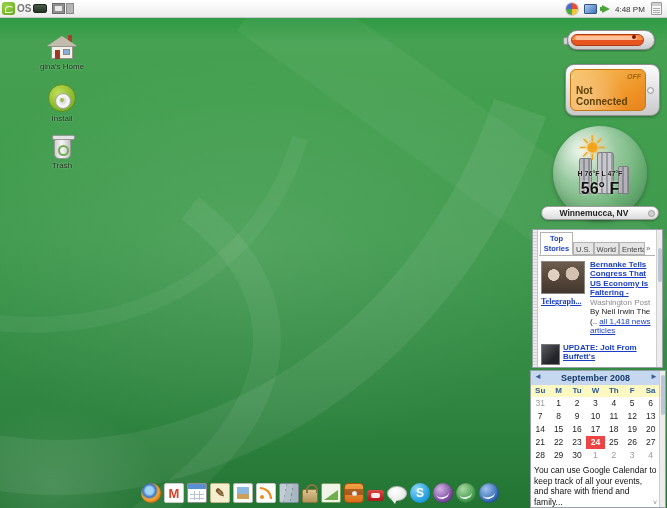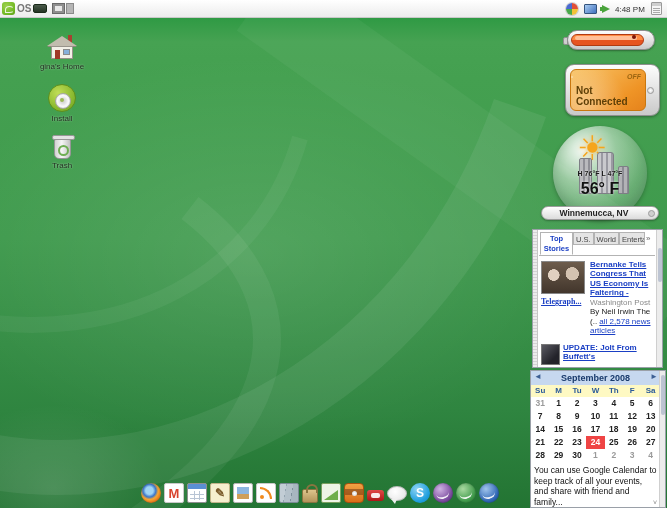--- a/index.html
+++ b/index.html
@@ -84,21 +84,21 @@
   #weather .temp{position:absolute;left:0;top:54px;width:94px;text-align:center;font-size:16px;font-weight:bold;color:#111;text-shadow:0 0 3px rgba(255,255,255,.8);}
   #weather .pill{position:absolute;left:-7px;top:80px;width:118px;height:14px;border-radius:7px;background:linear-gradient(#ffffff,#dcdcdc);border:1px solid #9d9d9d;box-shadow:0 1px 2px rgba(0,0,0,.3);padding-left:44px;}
   #weather .loc{position:absolute;left:0;top:1px;width:104px;text-align:center;font-size:8.5px;font-weight:bold;color:#222;white-space:nowrap;}
   #weather .pill .dot{position:absolute;right:3px;top:3px;width:7px;height:7px;border-radius:50%;background:#cfcfcf;border:1px solid #9d9d9d;}
 
   
   #news{position:absolute;left:532px;top:229px;width:131px;height:139px;background:#fff;border:1px solid #9aa0a8;font-size:8px;}
   #news .grip{position:absolute;left:0;top:0;width:5px;height:100%;background:repeating-linear-gradient(#ececec 0 2px,#d3d3d3 2px 3px);border-right:1px solid #c6c6c6;}
   #news .vscroll{position:absolute;right:0;top:0;width:6px;height:100%;background:#ececec;border-left:1px solid #cfcfcf;}
   #news .vscroll .thumb{position:absolute;left:1px;top:18px;width:4px;height:34px;background:#bdc4d2;border-radius:2px;}
-  #news .tabs{position:absolute;left:7px;top:2px;right:8px;height:23px;display:flex;}
+  #news .tabs{position:absolute;left:7px;top:2px;right:8px;height:23px;display:flex;align-items:flex-end;}
   #news .tab{border:1px solid #b3b3b3;background:#e4e4e4;color:#444;padding:1px 2px;height:13px;line-height:11px;font-size:7.5px;white-space:nowrap;overflow:hidden;}
   #news .tab.active{background:#fff;border-bottom-color:#fff;height:23px;color:#1a3fc4;font-weight:bold;text-align:center;line-height:10px;white-space:normal;width:33px;flex:none;}
   #news .tab.t-entertai{width:26px;flex:none;}
   #news .more{color:#666;font-size:8px;margin-left:1px;line-height:13px;}
   #news .rule{position:absolute;left:6px;right:7px;top:25px;border-top:1px solid #b3b3b3;}
   #news .thumb1{position:absolute;left:8px;top:31px;width:44px;height:33px;border:1px solid #888;
     background:radial-gradient(circle at 28% 42%,#e0d0c0 0 16%,transparent 17%),radial-gradient(circle at 72% 38%,#d3c2b0 0 18%,transparent 19%),linear-gradient(#6d5c4c,#42362c);}
   #news a, #news .link{color:#1a3fc4;text-decoration:underline;cursor:pointer;}
   #news .caption{position:absolute;left:8px;top:67px;width:46px;font-weight:bold;font-family:Liberation Serif, serif;}
   #news .col{position:absolute;left:57px;top:30px;width:66px;line-height:1.18;}
@@ -114,21 +114,21 @@
   #calendar .vscroll{position:absolute;right:0;top:0;width:6px;height:100%;background:#ececec;border-left:1px solid #cfcfcf;}
   #calendar .vscroll .thumb{position:absolute;left:1px;top:4px;width:4px;height:40px;background:#bdc4d2;border-radius:2px;}
   #calendar .inner{position:absolute;left:0;top:0;width:129px;}
   #calendar .cal-head{position:relative;height:14px;background:#c6d8ef;display:flex;align-items:center;justify-content:center;font-size:9px;font-weight:bold;color:#17396b;}
   #calendar .nav{position:absolute;top:1px;font-size:8px;color:#3c5f93;cursor:pointer;}
   #calendar .nav.prev{left:3px;}
   #calendar .nav.next{right:2px;}
   #calendar .dayrow{height:12px;background:#fef9c3;display:flex;}
   #calendar .dayrow span{width:14.28%;text-align:center;font-size:8px;font-weight:bold;color:#2a5a9a;line-height:12px;}
   #calendar .grid{display:flex;flex-wrap:wrap;}
-  #calendar .grid span{width:14.28%;height:13px;text-align:center;font-size:8.5px;line-height:13px;color:#222;cursor:pointer;font-weight:bold;}
+  #calendar .grid span{width:14.28%;height:13px;text-align:center;font-size:8.5px;line-height:13px;color:#222;cursor:pointer;}
   #calendar .grid span.muted{color:#9a9a9a;}
   #calendar .grid span.selected{background:#ef4444;color:#fff;font-weight:bold;}
   #calendar .footer{padding:3px 2px 0 3px;font-size:8.5px;line-height:1.25;color:#111;}
   #calendar .down-arrow{position:absolute;right:8px;bottom:1px;font-size:7px;color:#888;}
 
   
   #dock{position:absolute;left:141px;top:481px;height:24px;display:flex;align-items:center;gap:3px;}
   .dock-icon{position:relative;width:20px;height:20px;flex:none;}
   .dock-icon .glyph{position:absolute;inset:0;display:flex;align-items:center;justify-content:center;font-weight:bold;}
   .icon-firefox{border-radius:50%;background:radial-gradient(circle at 42% 38%,#9fd4f5 0 22%,#3b76c9 38%,#f7a733 52%,#ea7317 75%,#c9500e);box-shadow:inset 0 0 2px rgba(0,0,0,.3);}
@@ -252,21 +252,21 @@
       <div class="tab">World</div>
       <div class="tab t-entertai">Entertai</div>
       <div class="more">»</div>
     </div>
     <div class="rule"></div>
     <div class="thumb1"></div>
     <div class="caption link">Telegraph...</div>
     <div class="col">
       <span class="headline link">Bernanke Tells Congress That US Economy Is Faltering -</span>
       <span class="source">Washington Post</span>
-      <span class="byline">By Neil Irwin The (.. </span><span class="link">all 2,578 news articles</span>
+      <span class="byline">By Neil Irwin The (.. </span><span class="link">all 1,418 news articles</span>
     </div>
     <div class="thumb2"></div>
     <div class="update-row">
       <span class="link">UPDATE: Jolt From Buffett's</span>
     </div>
     <div class="vscroll">
         <div class="thumb"></div>
       </div>
   </div>
 

